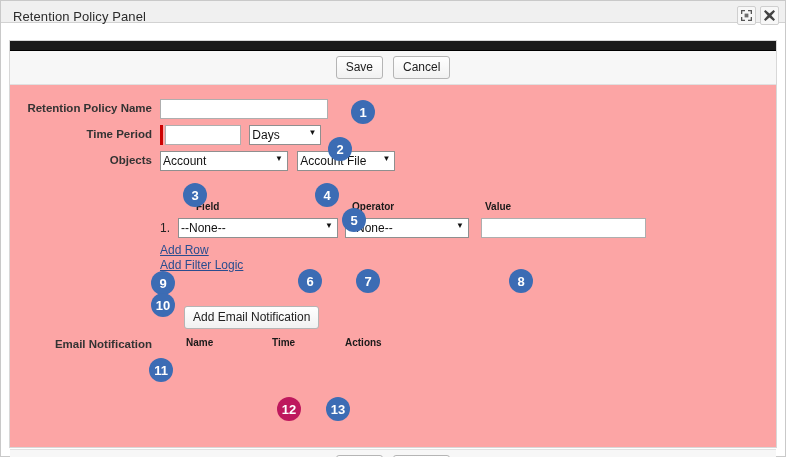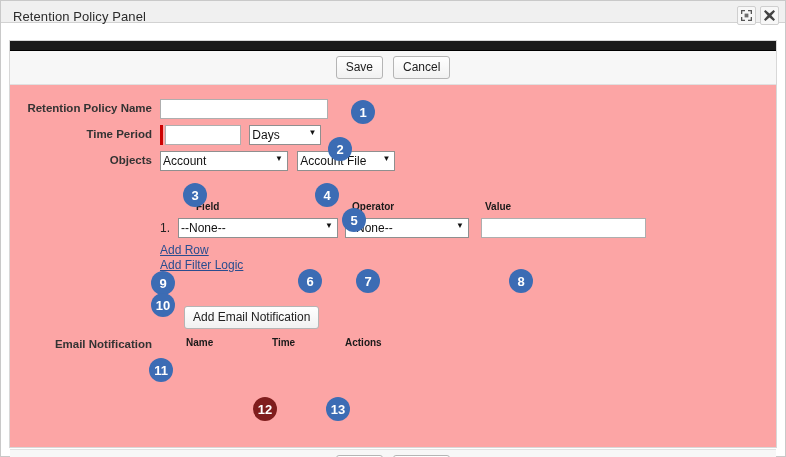--- a/index.html
+++ b/index.html
@@ -392,17 +392,17 @@
       <div class="badge" style="left: 327px; top: 136px; background: rgb(60, 108, 180);">2</div>
       <div class="badge" style="left: 182px; top: 182px; background: rgb(60, 108, 180);">3</div>
       <div class="badge" style="left: 314px; top: 182px; background: rgb(60, 108, 180);">4</div>
       <div class="badge" style="left: 341px; top: 207px; background: rgb(60, 108, 180);">5</div>
       <div class="badge" style="left: 297px; top: 268px; background: rgb(60, 108, 180);">6</div>
       <div class="badge" style="left: 355px; top: 268px; background: rgb(60, 108, 180);">7</div>
       <div class="badge" style="left: 508px; top: 268px; background: rgb(60, 108, 180);">8</div>
       <div class="badge" style="left: 150px; top: 270px; background: rgb(60, 108, 180);">9</div>
       <div class="badge" style="left: 150px; top: 292px; background: rgb(60, 108, 180);">10</div>
       <div class="badge" style="left: 148px; top: 357px; background: rgb(60, 108, 180);">11</div>
-      <div class="badge" style="left: 252px; top: 396px; background: #7f1d1d;">12</div>
+      <div class="badge" style="left: 276px; top: 396px; background: #be185d;">12</div>
       <div class="badge" style="left: 325px; top: 396px; background: rgb(60, 108, 180);">13</div>
     </div>
 
 </div>
 
 </body></html>

